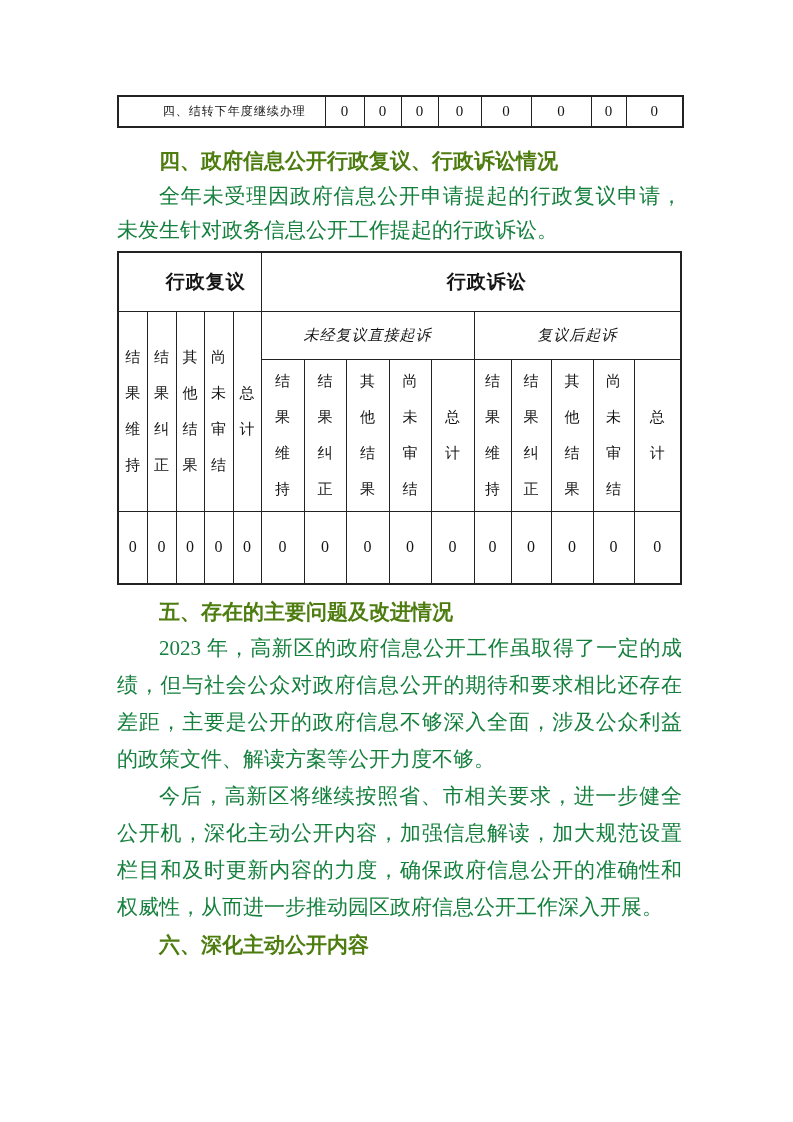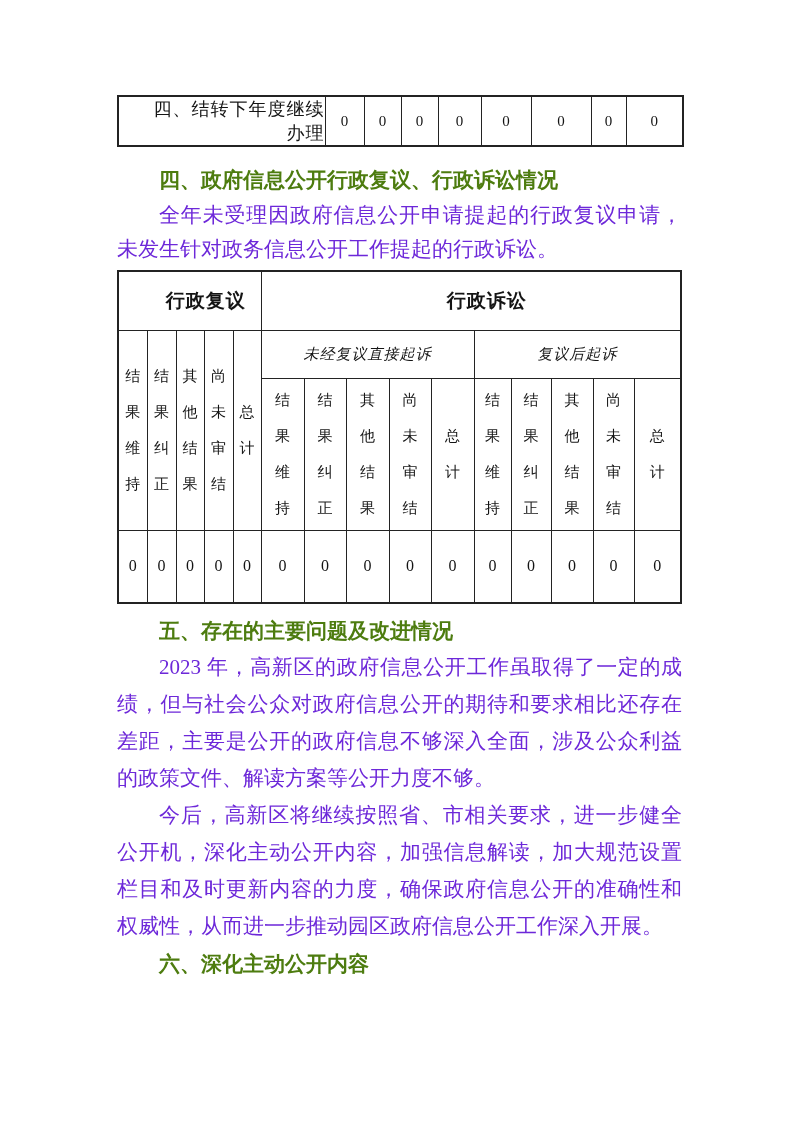--- a/index.html
+++ b/index.html
@@ -25,44 +25,44 @@
     font-size:16px;
   }
   .carryover-table td {
     border:1px solid #232323;
     height:31px;
     text-align:center;
     vertical-align:middle;
     padding:0;
   }
   .carryover-table td.label-cell {
-    text-align:right;
+    text-align:center;
     padding-left:25px;
     letter-spacing:1px;
-    font-size:18px;
+    font-size:12px;
   }
   .carryover-table td.num { font-size:15px; }
   
   h2.sec-heading {
     font-family:"Liberation Sans", sans-serif;
     font-weight:bold;
     font-size:21px;
     line-height:37px;
     text-indent:2em;
     color:#4d7c0f;
   }
   .h-four  { margin-top:14px; }
   .h-five  { margin-top:8px; }
   .h-six   { margin-top:0; }
   p.body-para {
     font-size:21px;
     line-height:37px;
     text-indent:2em;
     text-align:justify;
-    color:#6d28d9;
+    color:#15803d;
   }
   p.tight { line-height:34px; }
   
   .lit-table {
     width:563px;
     margin-top:4px;
     border:2px solid #232323;
   }
   .lit-table td {
     border:1px solid #232323;

